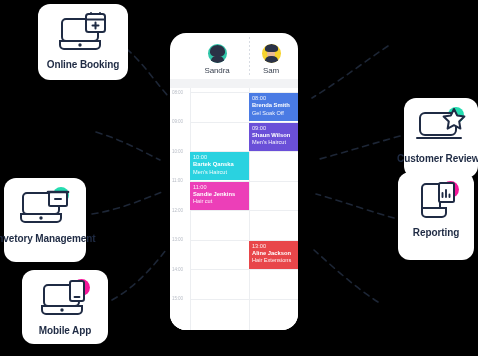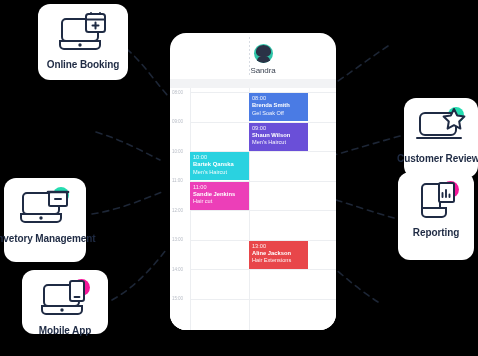--- a/index.html
+++ b/index.html
@@ -29,29 +29,29 @@
   .blob{position:absolute;border-radius:50%;}
   .blob.teal{background:#25dcb0;}
   .blob.pink{background:#f5179a;}
 
   svg.ic{position:absolute;left:0;top:0;overflow:visible;}
 
   
   #card-online-booking{left:38px;top:4px;width:90px;height:76px;}
   #card-payment{left:6px;top:88px;width:82px;height:80px;}
   #card-inventory{left:4px;top:178px;width:82px;height:84px;}
-  #card-mobile{left:22px;top:270px;width:86px;height:64px;}
+  #card-mobile{left:22px;top:270px;width:86px;height:74px;}
   #card-sms{left:392px;top:4px;width:82px;height:82px;}
   #card-reviews{left:404px;top:98px;width:74px;height:80px;}
   #card-reporting{left:398px;top:172px;width:76px;height:88px;}
   #card-records{left:376px;top:270px;width:84px;height:82px;}
 
   
   .phone{
-    position:absolute;left:170px;top:33px;width:166px;height:297px;
+    position:absolute;left:170px;top:33px;width:128px;height:297px;
     background:#ffffff;border-radius:16px;overflow:hidden;
   }
   .phone-head{height:46px;display:flex;position:relative;}
   .head-col{flex:1;display:flex;flex-direction:column;align-items:center;
             justify-content:center;padding-top:6px;}
   .head-col.gutter{flex:none;width:20px;}
   .avatar{width:19px;height:19px;border-radius:50%;position:relative;overflow:hidden;}
   .avatar.sandra{background:#2fc5a8;}
   .avatar.sam{background:#f6d32d;}
   .avatar .hair{position:absolute;left:2px;top:1px;width:15px;height:12px;
@@ -179,20 +179,28 @@
 
     <div class="phone-head">
       <div class="head-col gutter"></div>
       <div class="head-col">
         <div class="avatar sandra">
           <span class="face"></span>
             <span class="hair"></span>
             <span class="body"></span>
         </div>
         <div class="head-name">Sandra</div>
+      </div>
+      <div class="head-col">
+        <div class="avatar sam">
+          <span class="face"></span>
+            <span class="hair"></span>
+            <span class="body"></span>
+        </div>
+        <div class="head-name">Sam</div>
       </div>
       <div class="head-sep"></div>
     </div>
 
     <div class="phone-body">
       <div class="band"></div>
       <div class="grid" id="cal-grid">
         <div class="gutter-col"></div>
         <div class="vline" style="left:79px;"></div>
       <div class="hline" style="top: 4px;"></div>

